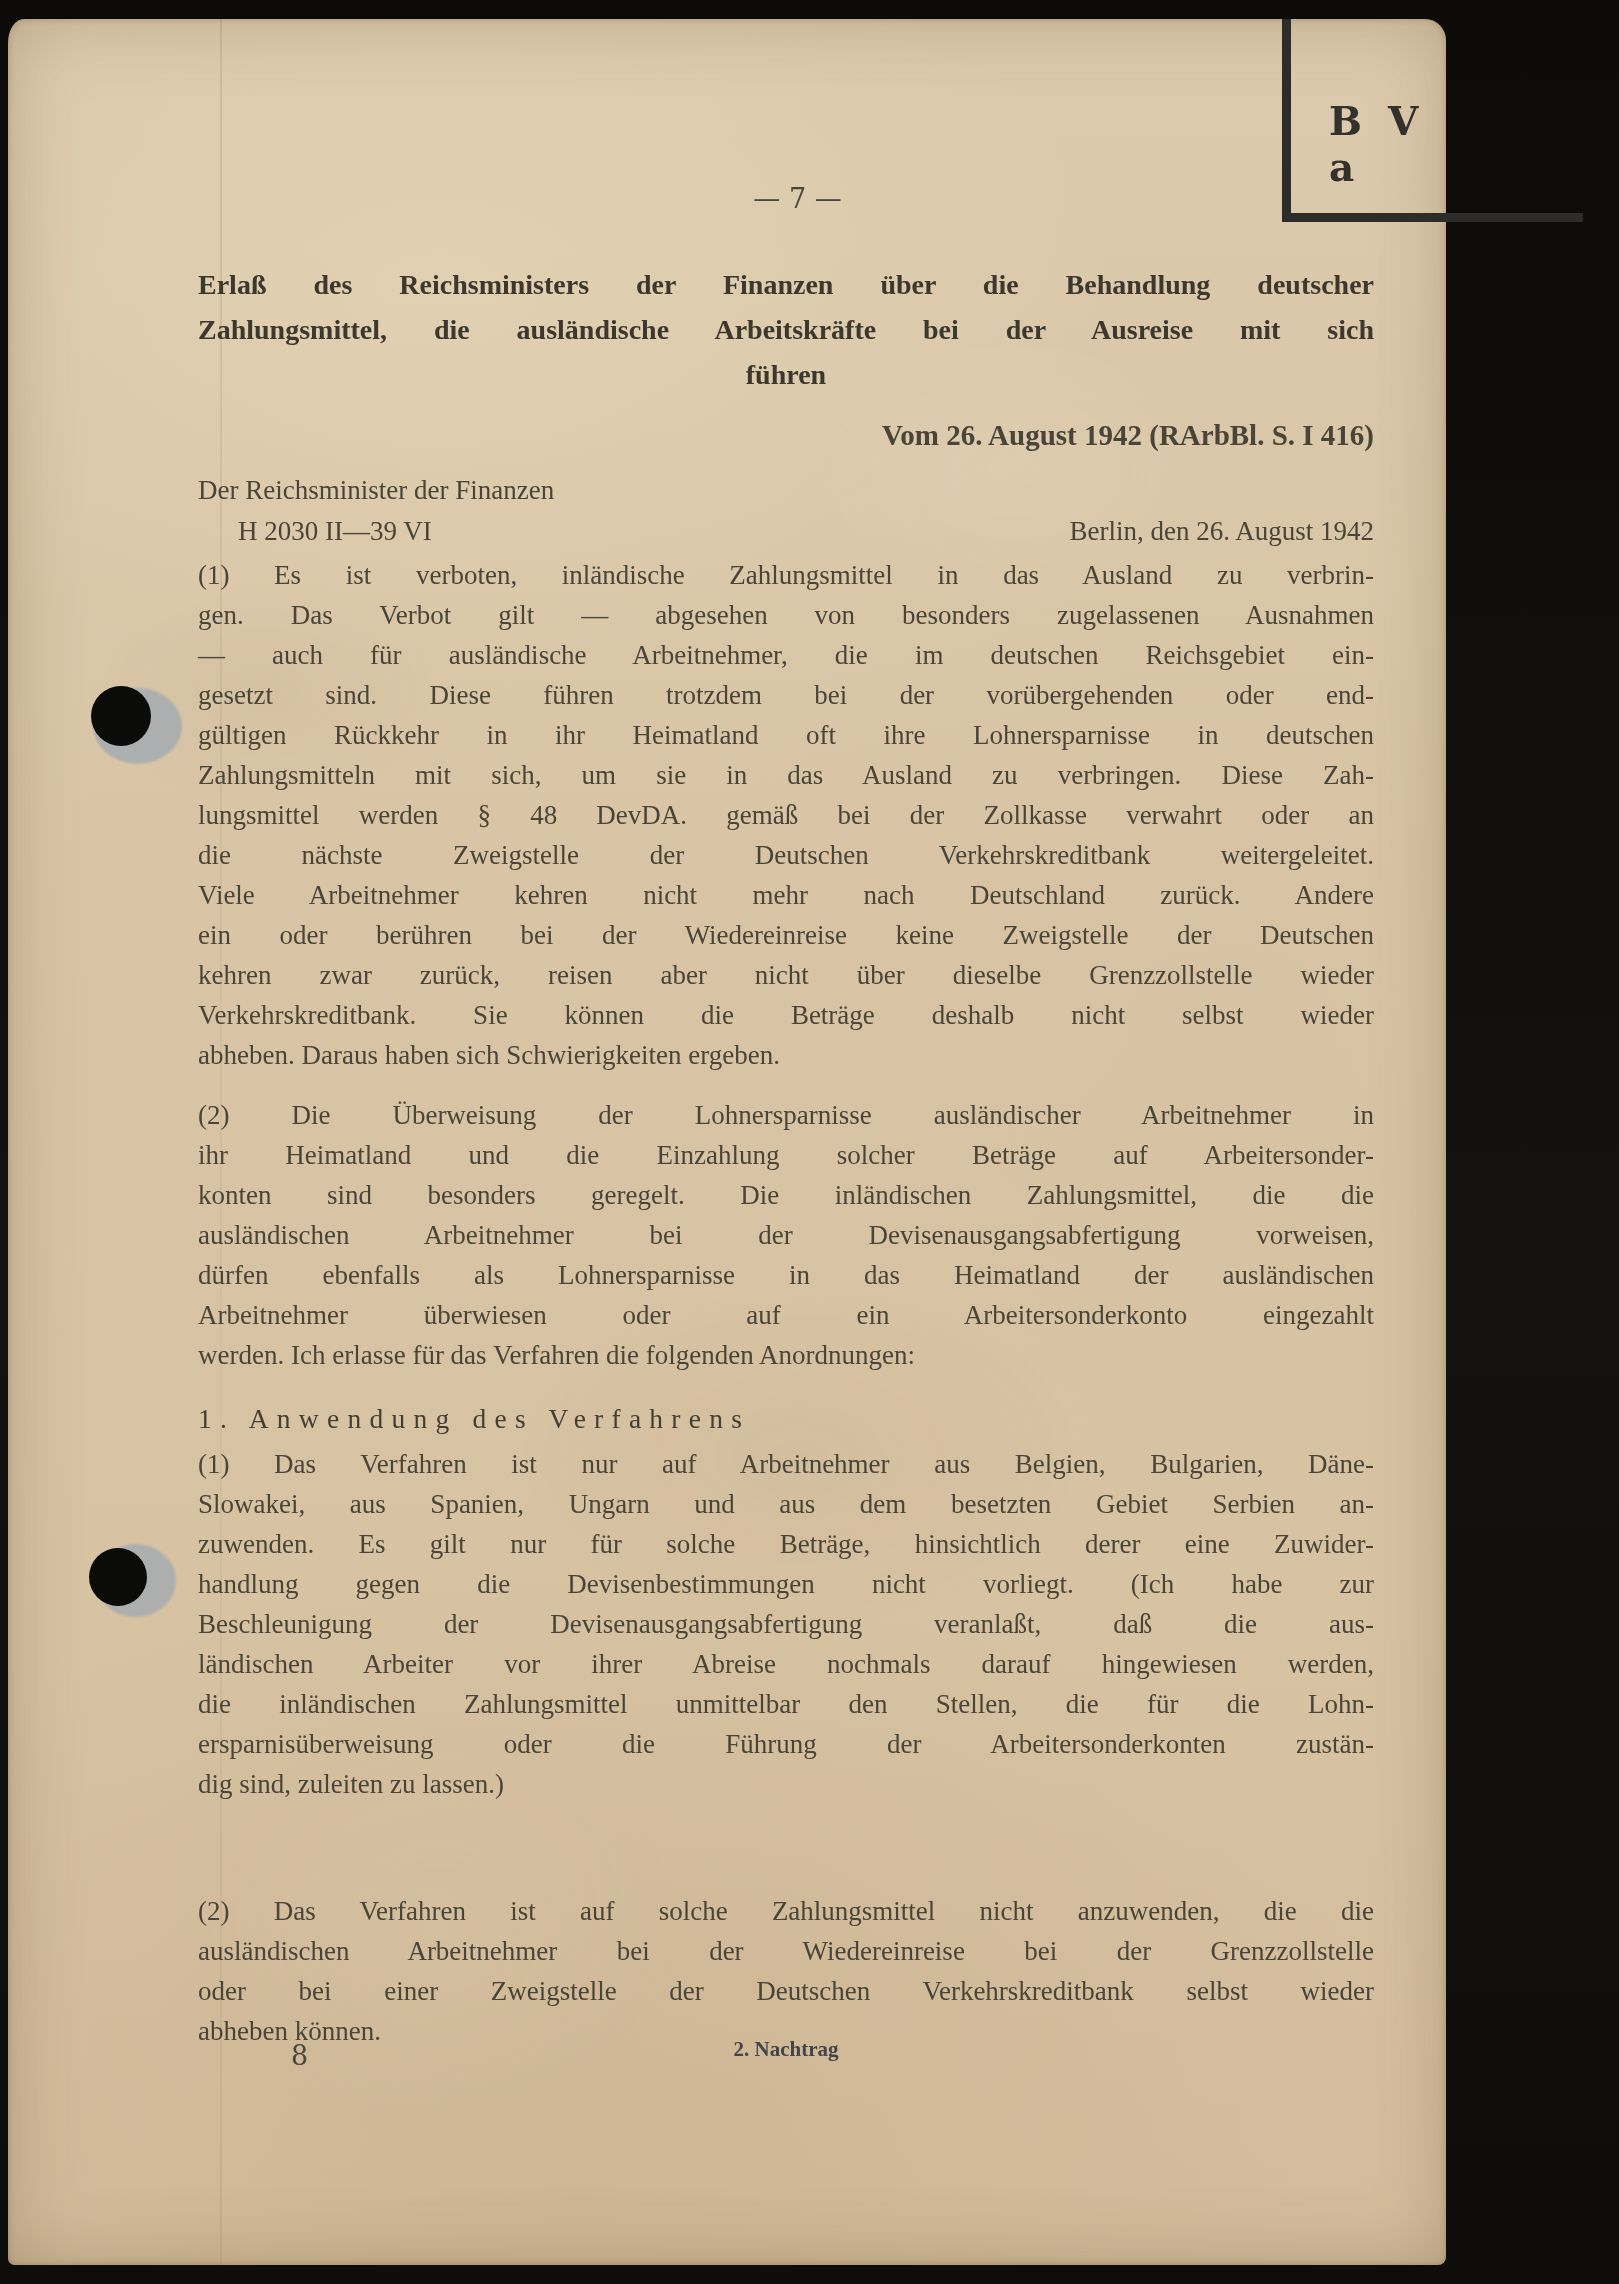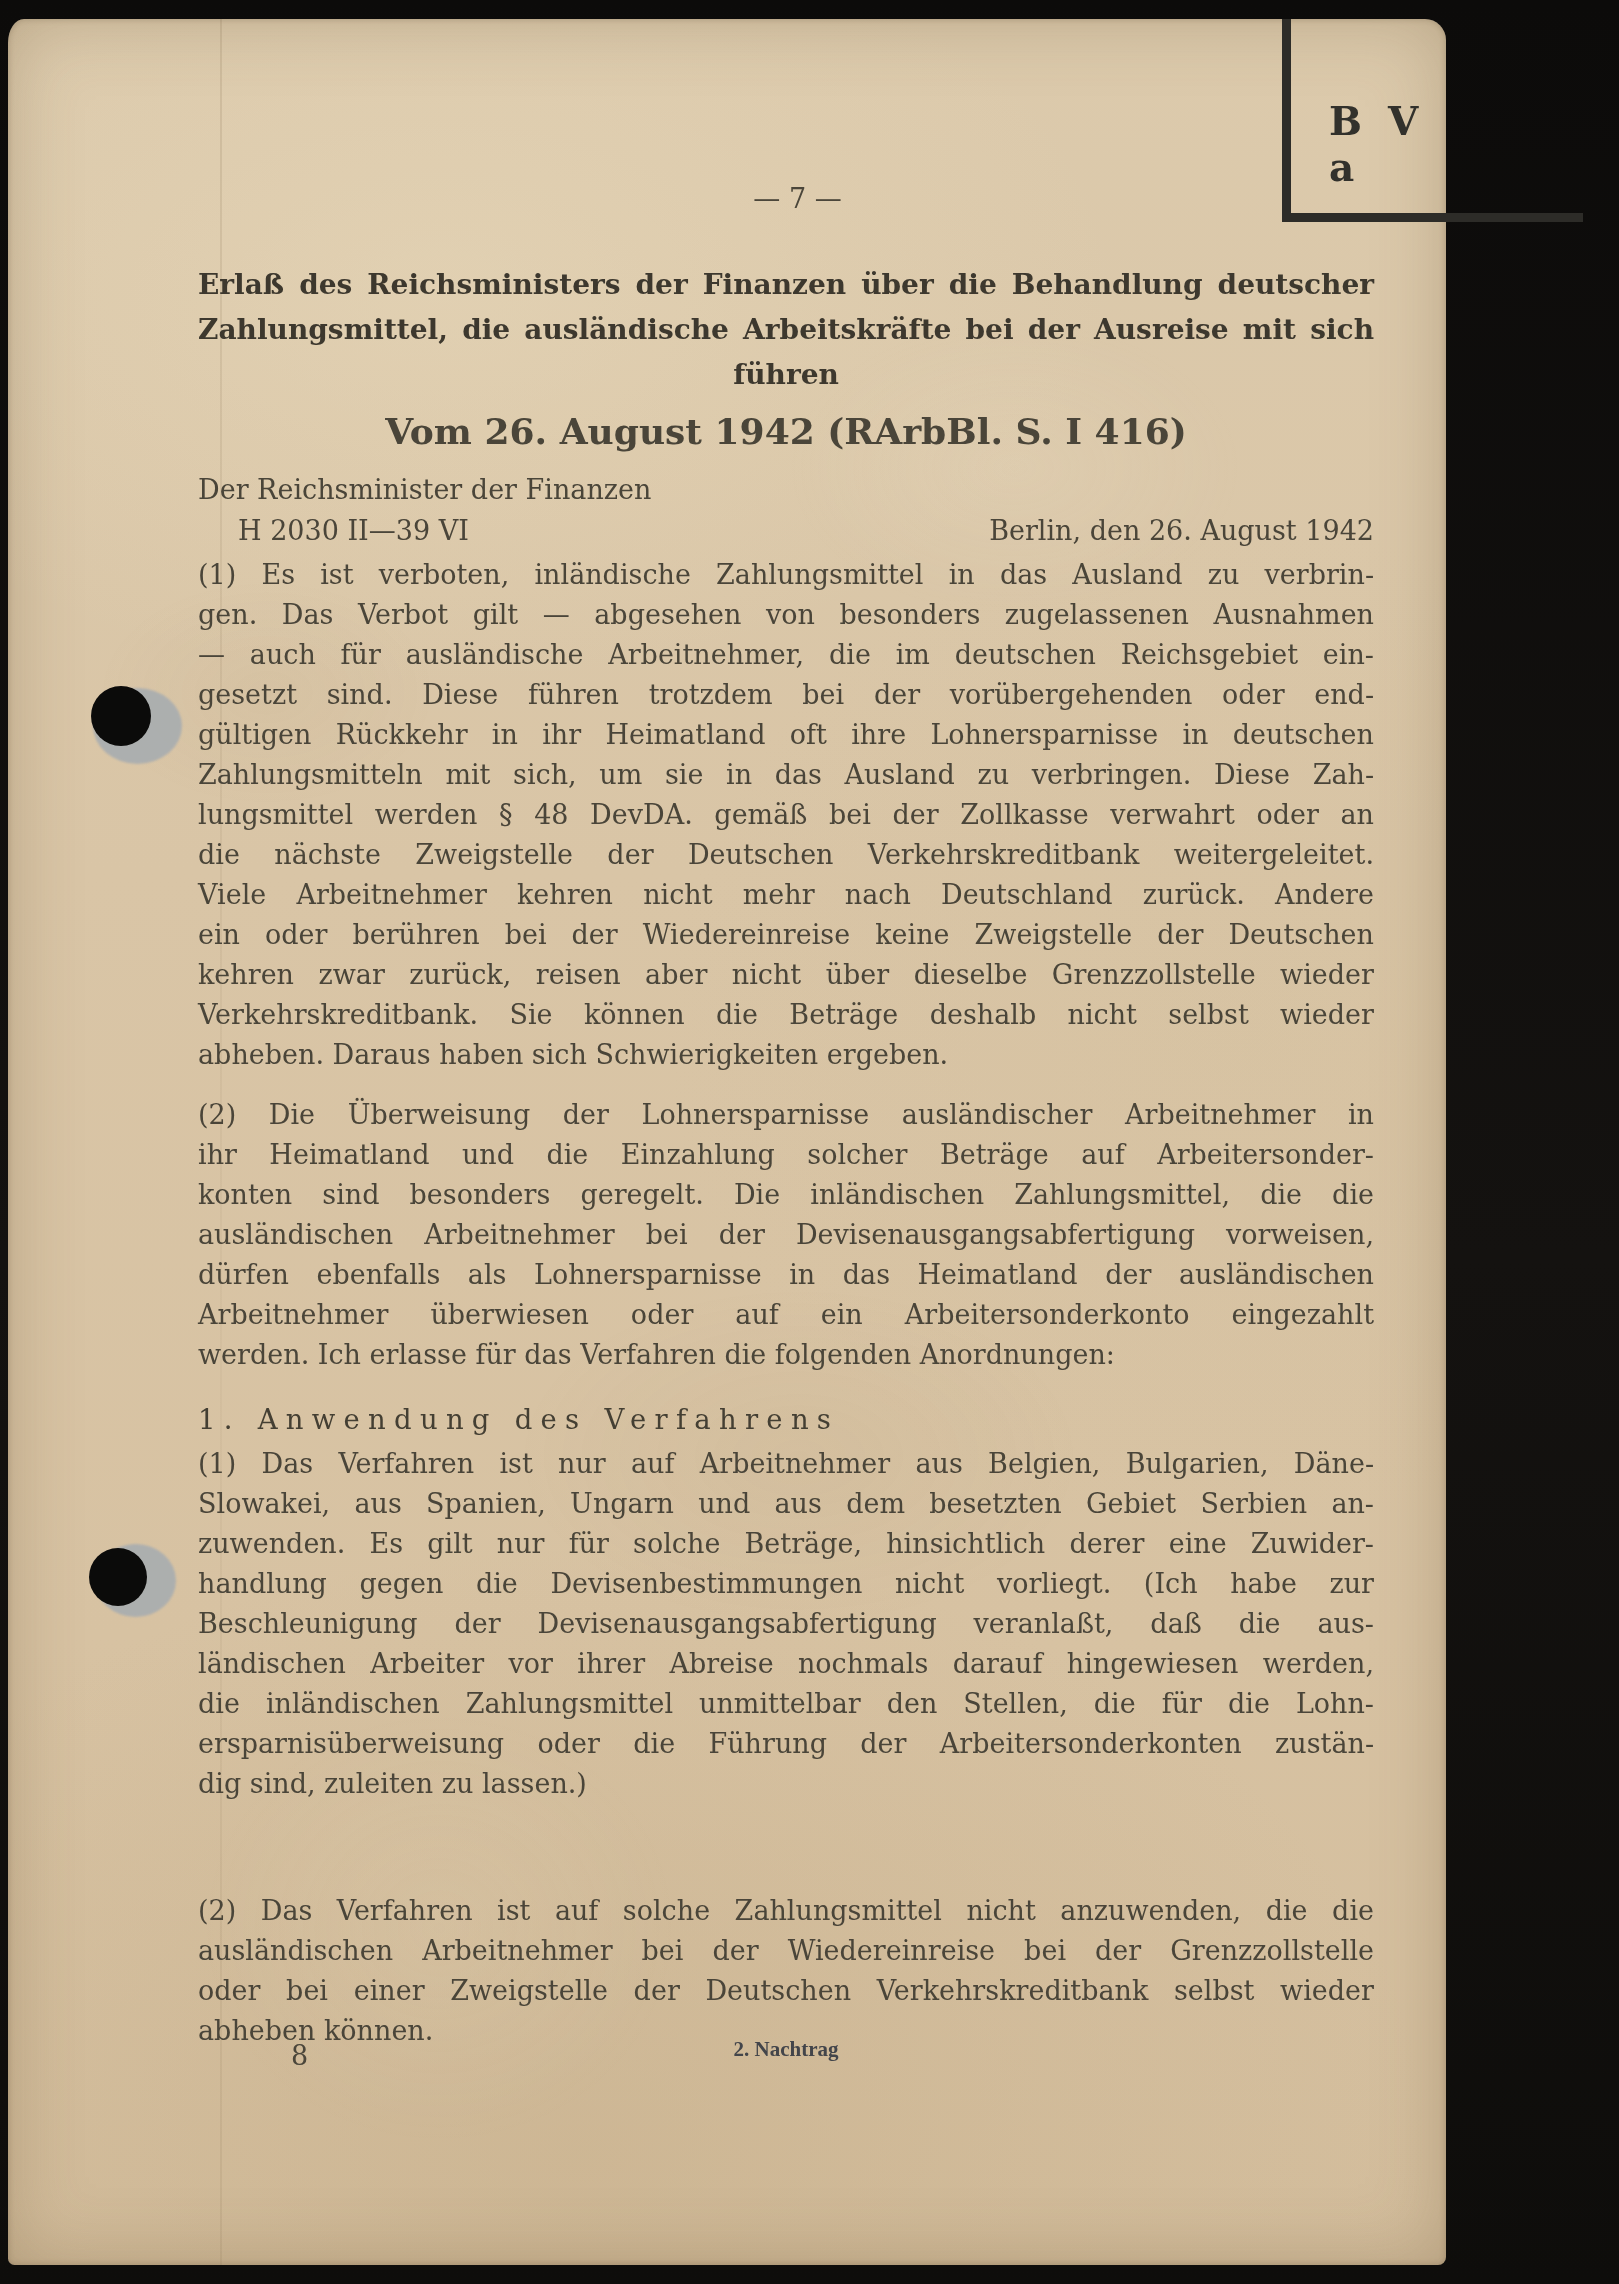--- a/index.html
+++ b/index.html
@@ -53,43 +53,43 @@
   }
 
   #page-number {
     position: absolute;
     left: 684px; top: 164px; width: 211px;
     text-align: center;
     font-size: 27px;
     color: #4b463a;
   }
 
-  .col { position: absolute; left: 190px; width: 1176px; color: #4a4539; }
+  .col { position: absolute; left: 190px; width: 1176px; color: #4a4539; font-family: Liberation Serif, serif; }
 
   .tline {
     text-align: justify;
     text-align-last: justify;
     white-space: nowrap;
     overflow: visible;
   }
   .tline-last { text-align-last: left; }
 
   #title-block {
     top: 243px;
     font-size: 28px;
     line-height: 45px;
     font-weight: bold;
     color: #3d382e;
   }
   #title-block .tline-last { text-align-last: center; }
   #date-line {
     position: relative;
-    margin-top: 12px;
-    text-align: center;
-    font-size: 36px;
+    margin-top: 21px;
+    text-align: right;
+    font-size: 29px;
     font-weight: bold;
   }
 
   #sender-line { top: 453px; font-size: 27px; line-height: 36px; }
   #ref-row {
     top: 494px;
     font-size: 27px; line-height: 36px;
     display: flex; justify-content: space-between;
   }
   #reference-number { padding-left: 40px; }

